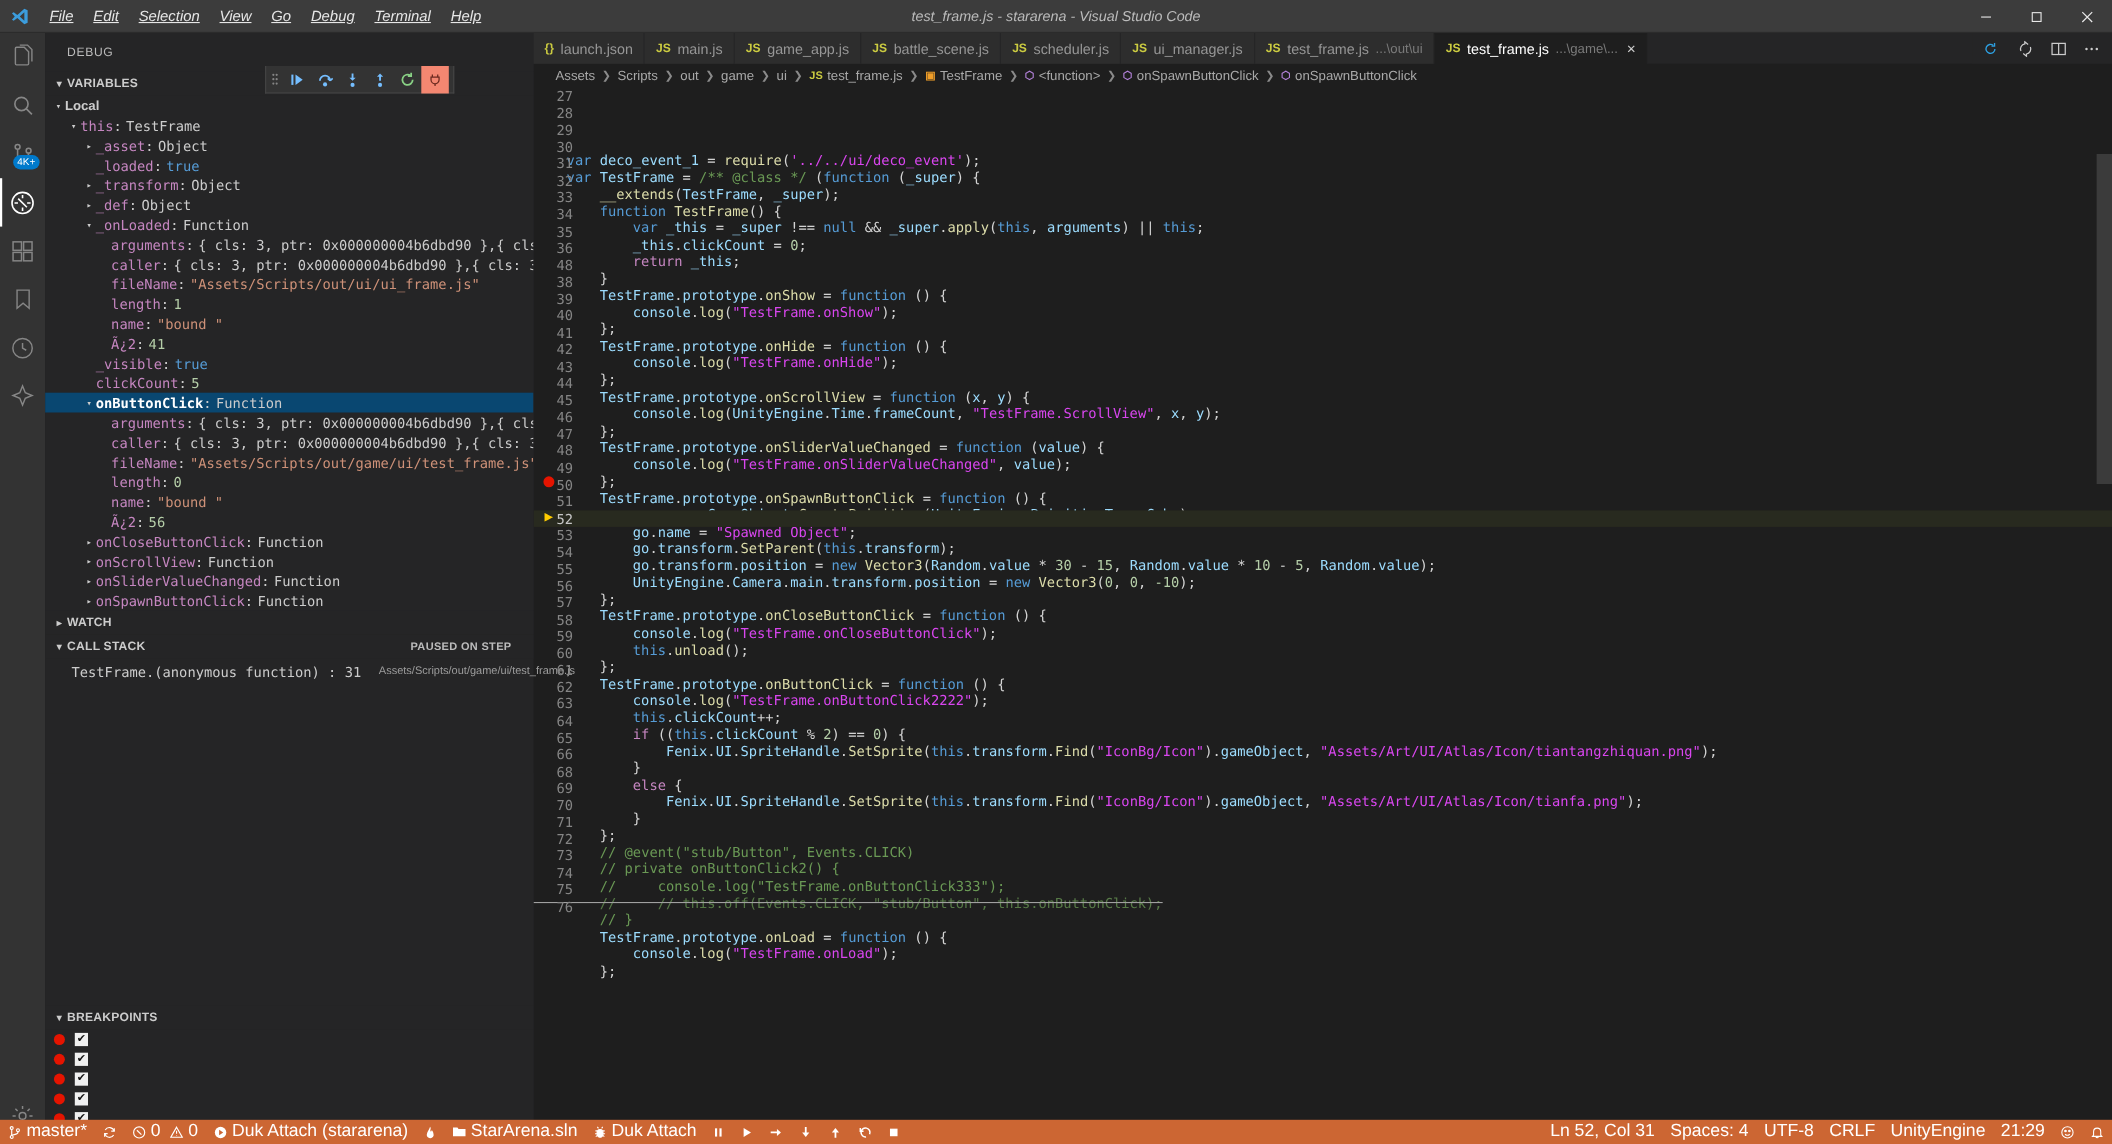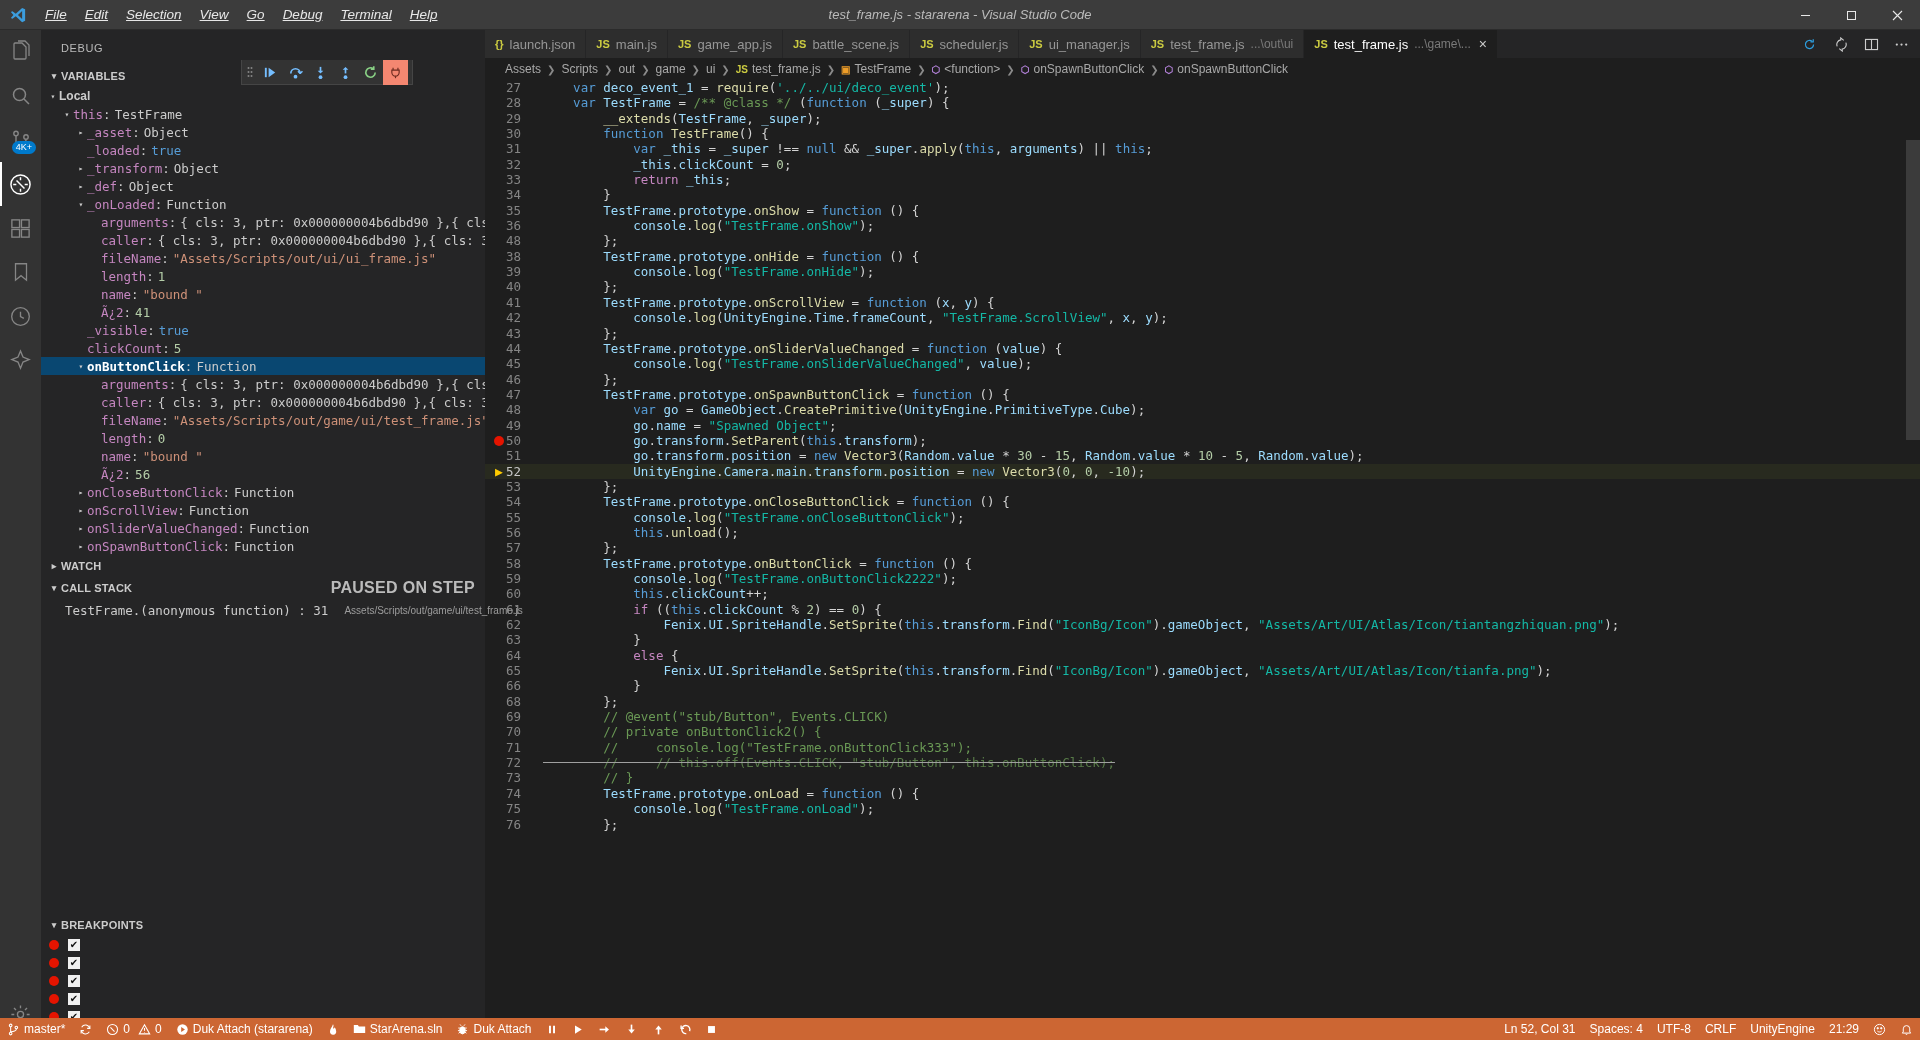--- a/index.html
+++ b/index.html
@@ -62,21 +62,21 @@
     font-size: 11px; letter-spacing: 0.6px; color: #bbbbbb; text-transform: uppercase;
     background: #252526;
   }
   .section-header {
     height: 22px; display: flex; align-items: center; padding-left: 6px;
     background: #252526; font-size: 11px; font-weight: bold; letter-spacing: 0.2px;
     color: #cccccc; position: relative;
   }
   .twisty { width: 14px; display: inline-flex; justify-content: center; font-size: 9px; color: #cccccc; }
   .section-header .hdr-right {
-    margin-left: auto; margin-right: 10px; font-size: 16px; font-weight: bold;
+    margin-left: auto; margin-right: 20px; font-size: 10px; font-weight: bold;
     color: #cccccc; opacity: 0.9; letter-spacing: 0.3px; text-align: center;
   }
   #vars-body { overflow: hidden; height: 468px; background: #252526; }
   .var-row {
     height: 18px; display: flex; align-items: center; white-space: nowrap;
     font-size: 12.5px; padding-right: 4px; overflow: hidden;
   }
   .var-row.selected { background: #094771; }
   .var-row.selected .vname { color: #ffffff; font-weight: bold; }
   .vtwisty { flex: 0 0 12px; text-align: center; font-size: 8px; color: #cccccc; }
@@ -148,57 +148,58 @@
   .bc { display: flex; align-items: center; }
   .bc-sep { margin: 0 6px; color: #8a8a8a; font-size: 10px; }
   .bc-icon { margin-right: 4px; font-size: 10px; font-weight: bold; }
   .bc-sym { color: #b180d7; }
   .bc-cls { color: #ee9d28; }
 
   
   #code-area { flex: 1; position: relative; overflow: hidden; display: flex; }
   #code-scroll { flex: 1; position: relative; overflow: hidden; }
   .code-line {
-    height: 15.35px; display: flex; align-items: center; white-space: pre;
+    height: 15.35px; display: flex; align-items: flex-start; white-space: pre;
     font-family: "DejaVu Sans Mono", monospace; font-size: 12.5px; line-height: 15.35px;
     position: relative;
+    flex-direction: column;
   }
   .code-line.highlight { background: #282a1f; }
   .gutter-bp { position: absolute; left: 8px; width: 12px; display:flex; justify-content:center; }
   .bpdot { width: 10px; height: 10px; border-radius: 50%; background: #e51400; display:block; }
   .arrowdot { color: #ffcc00; font-size: 13px; line-height: 1; }
   .lnum {
     width: 58px; text-align: right; padding-right: 22px; color: #858585; flex: 0 0 58px;
     font-family: "DejaVu Sans Mono", monospace; font-size: 12.5px;
   }
   .lnum.cur { color: #c6c6c6; }
   .ctext { flex: 1; }
   .k { color: #569cd6; }  
   .kc { color: #c586c0; } 
-  .s { color: #14b8a6; }  
+  .s { color: #d946ef; }  
   .n { color: #b5cea8; }  
   .f { color: #dcdcaa; }  
   .v { color: #9cdcfe; }  
   .c { color: #6a9955; }  
   .p { color: #d4d4d4; }  
   .o { color: #d4d4d4; }  
   .strike { text-decoration: line-through; opacity: .75; }
 
   #scroll-track {
     position: absolute; right: 0; top: 0; width: 14px; bottom: 0; background: transparent;
   }
   #scroll-thumb {
     position: absolute; right: 0; top: 60px; width: 14px; height: 300px; background: #4f4f4f; opacity: .6;
   }
 
   
   #statusbar {
     position: absolute; left: 0; bottom: 0; width: 1920px; height: 22px;
     background: #cc6633; display: flex; align-items: center; color: #ffffff;
-    font-size: 12px; z-index: 40;
+    font-size: 16px; z-index: 40;
   }
   .sb-item { display: flex; align-items: center; padding: 0 7px; height: 22px; gap: 4px; white-space: nowrap; }
   .sb-right { margin-left: auto; display: flex; align-items: flex-end; }
   svg { display: block; }
 </style>
 </head>
 <body>
 
 <div id="titlebar">
   <div id="vscode-logo">

